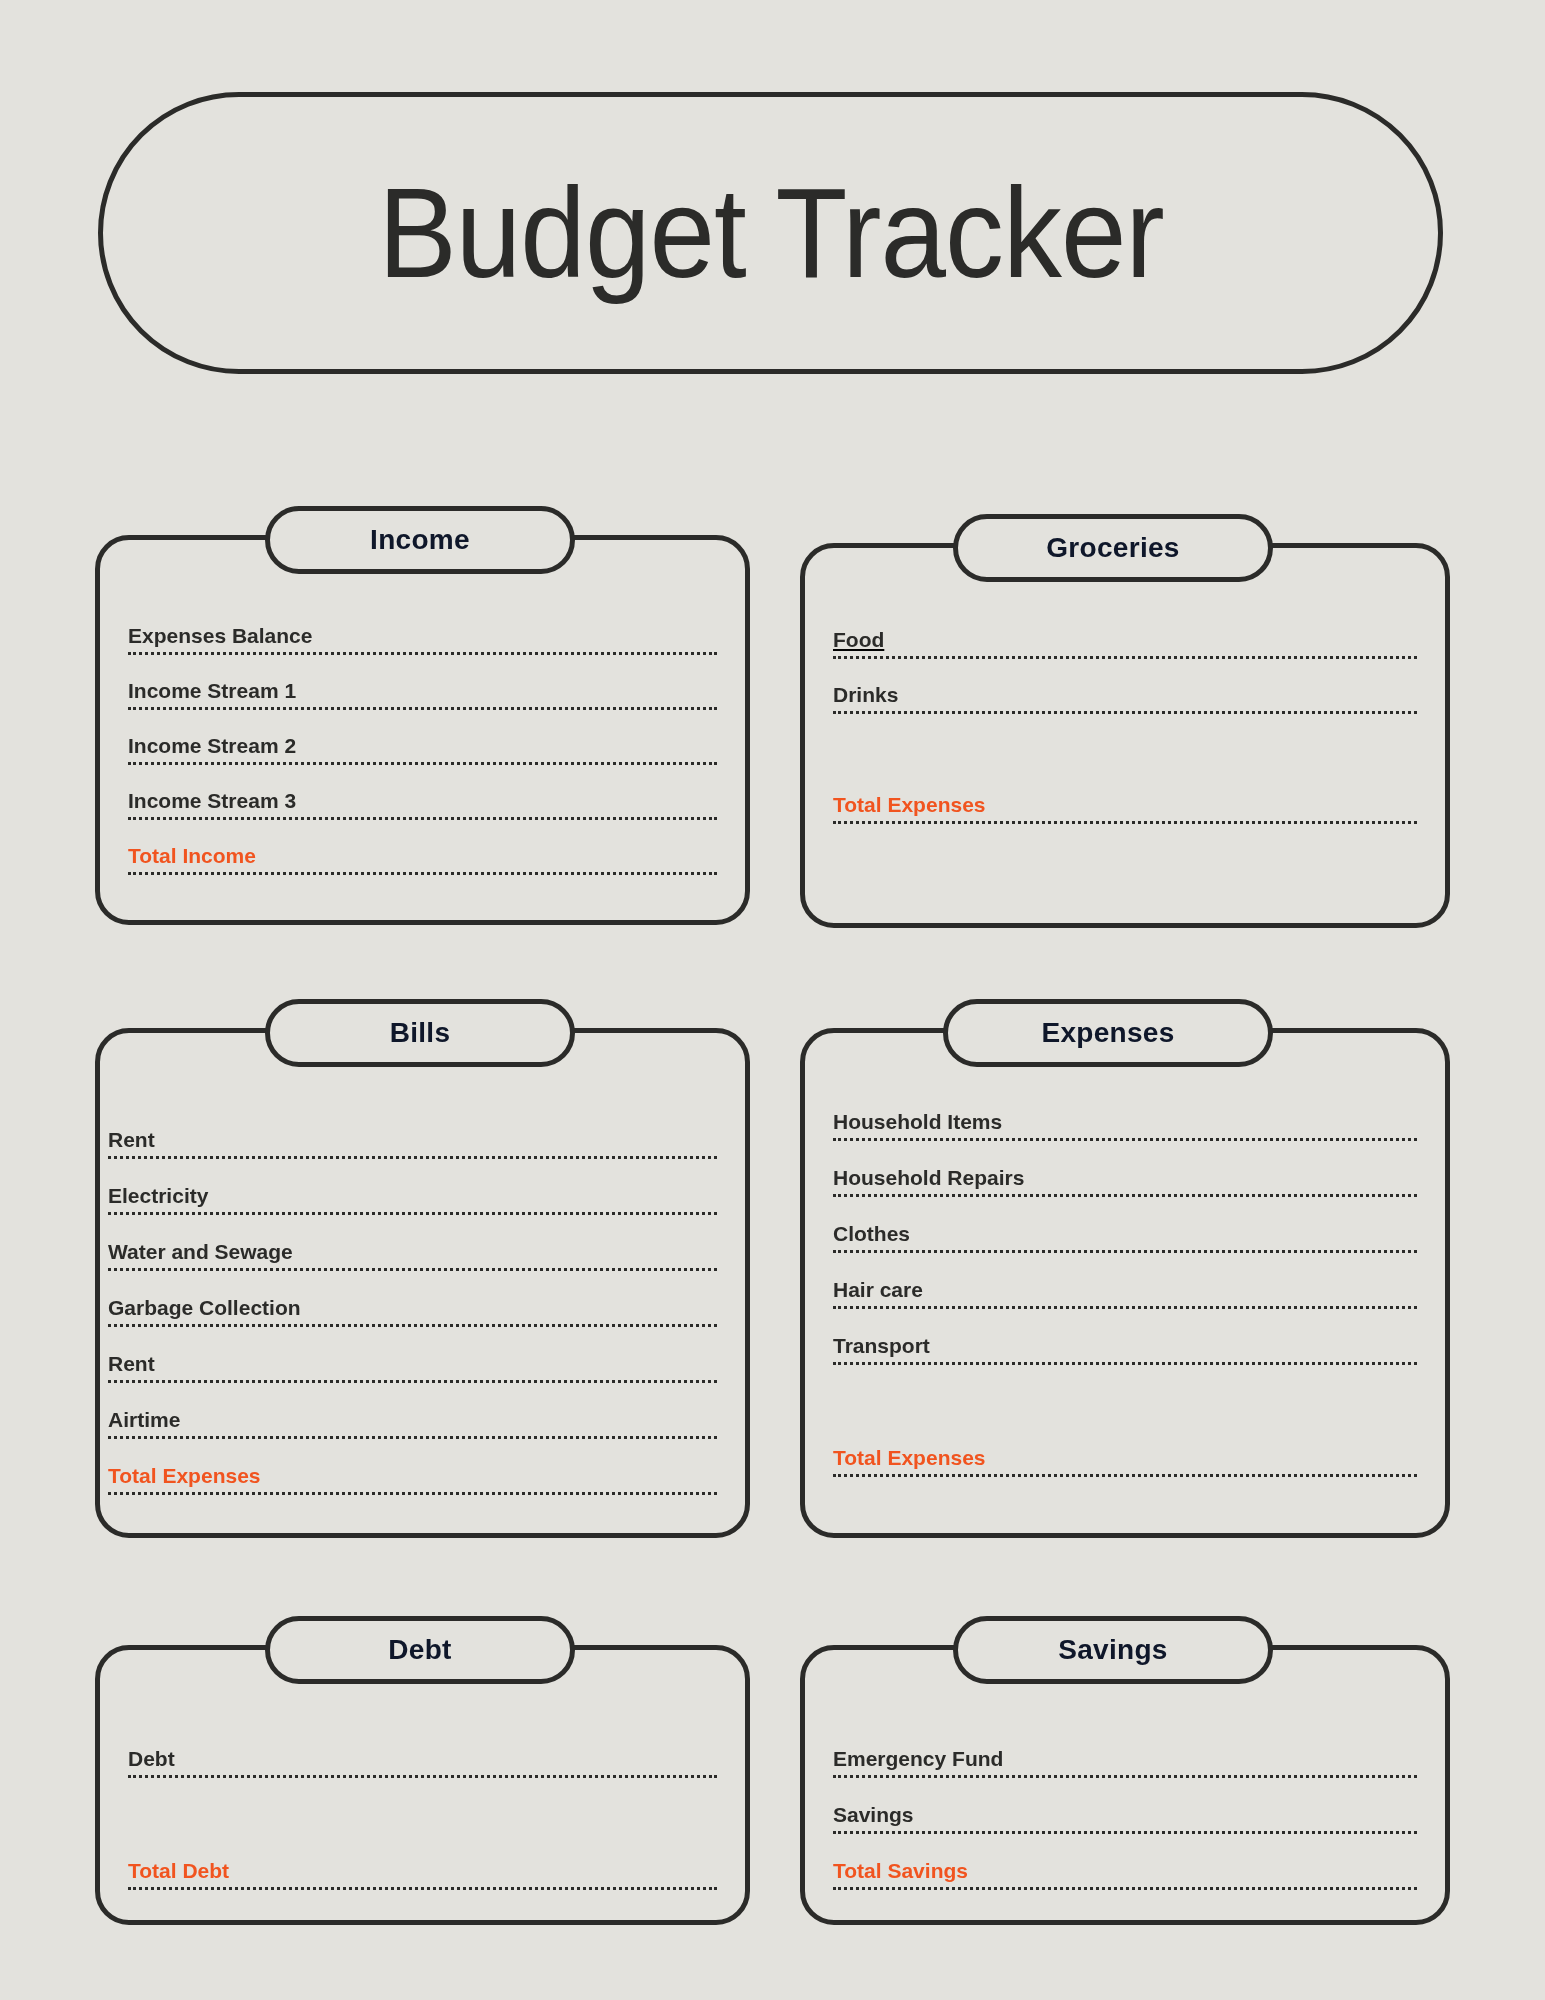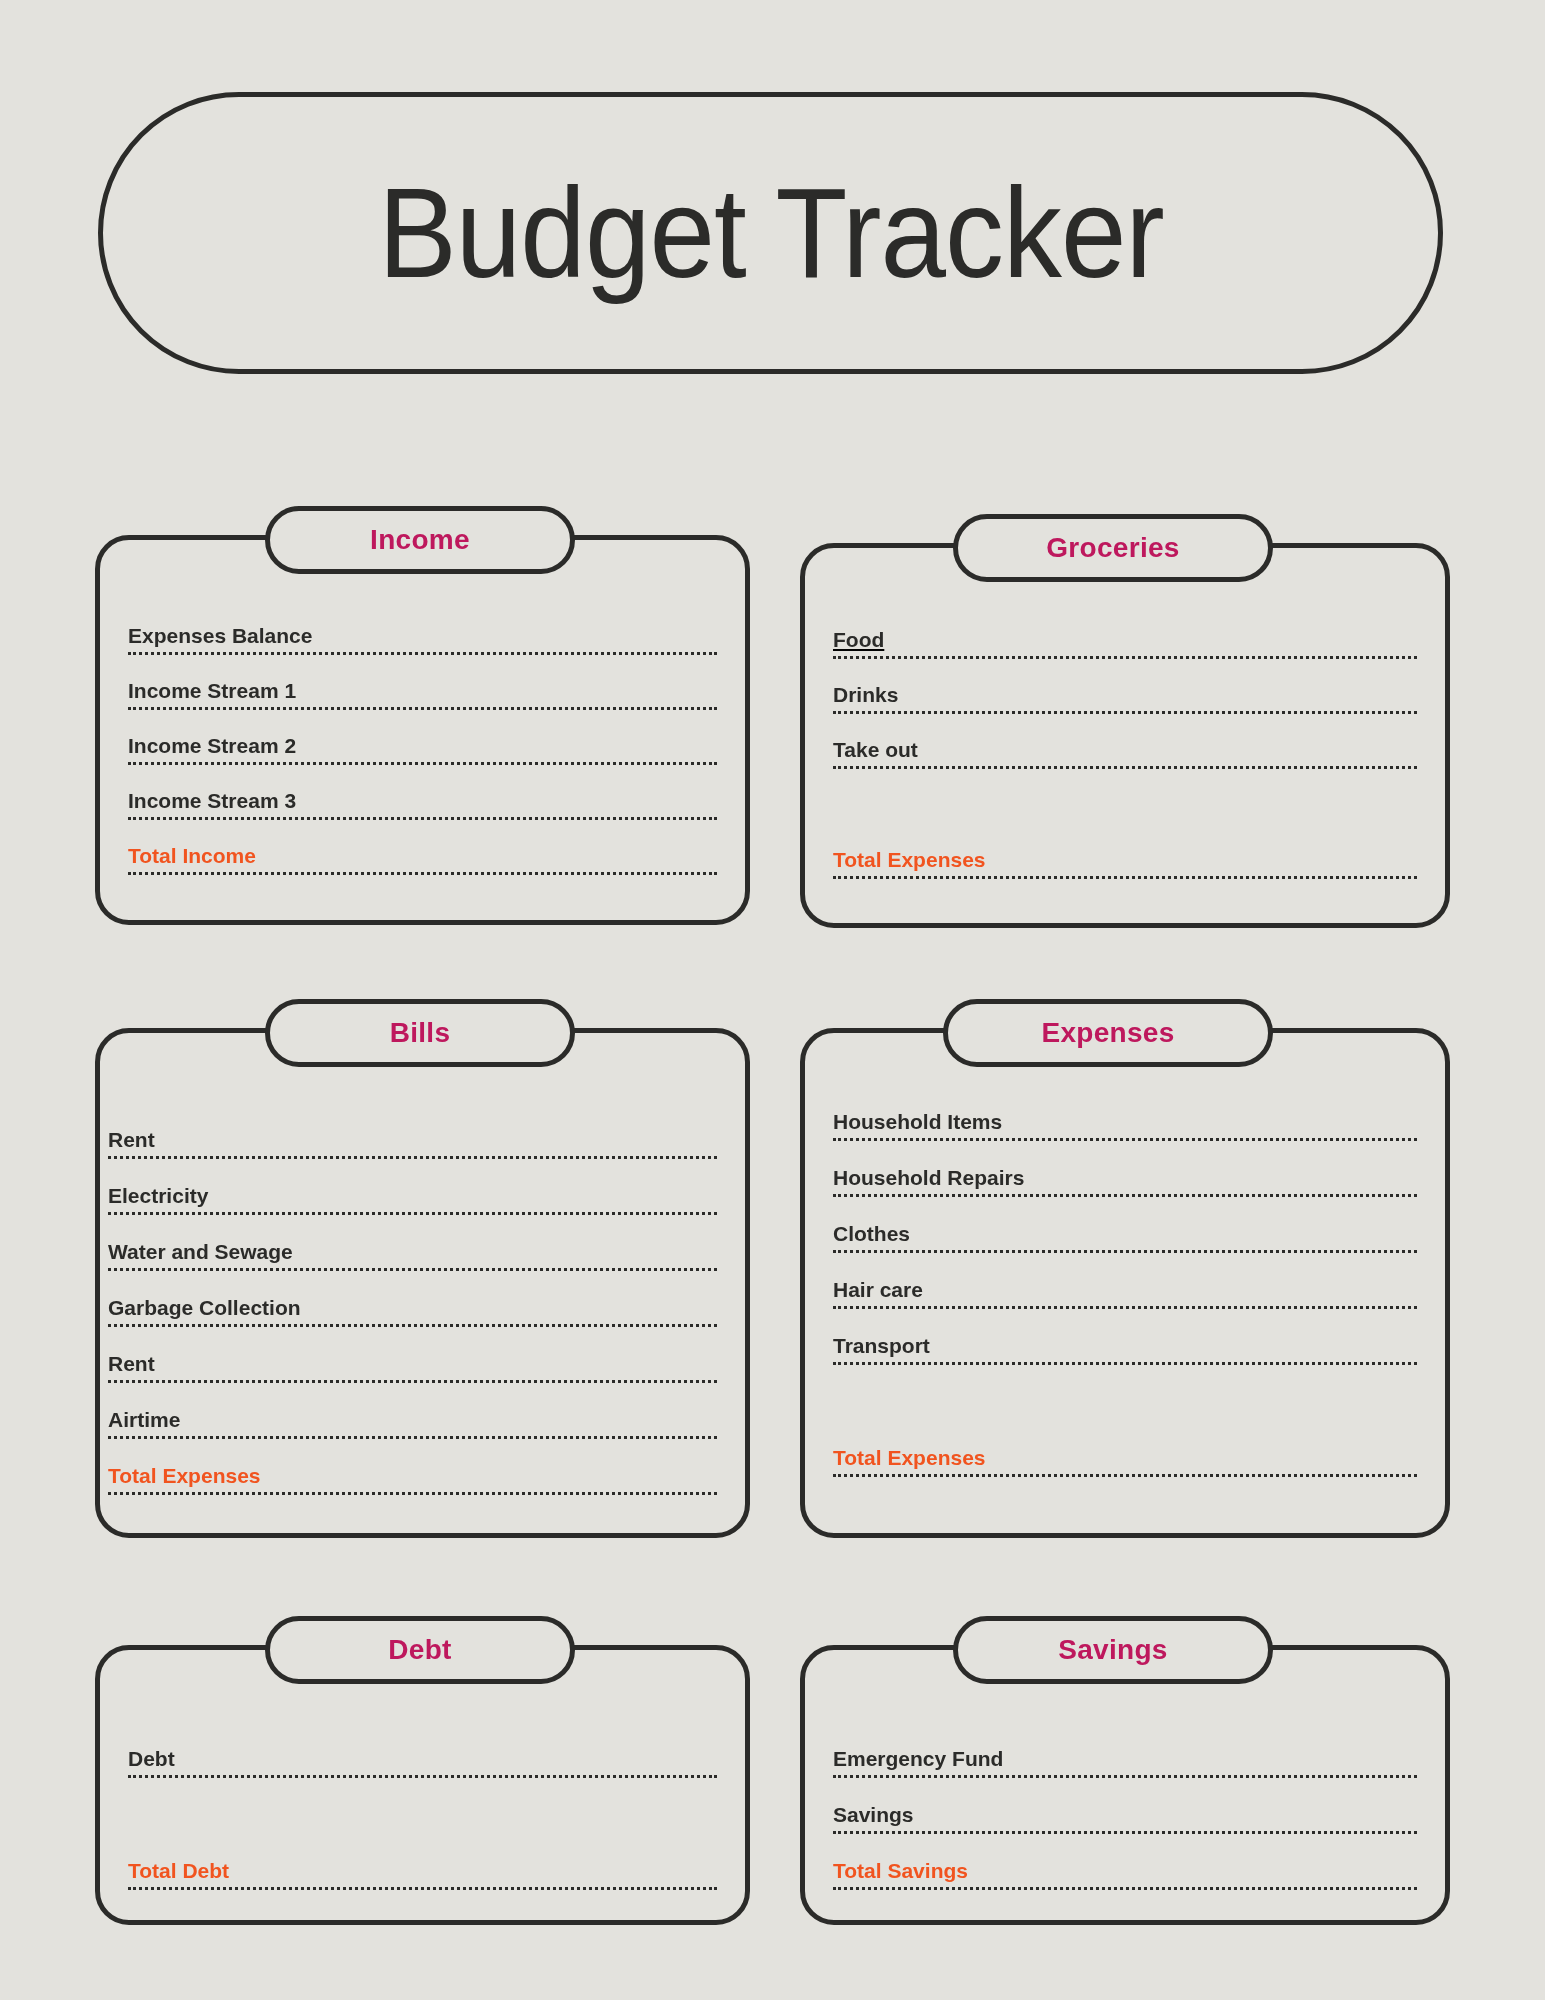--- a/index.html
+++ b/index.html
@@ -70,21 +70,21 @@
     background: #E3E2DD;
     display: flex;
     align-items: center;
     justify-content: center;
     padding: 0 30px;
     z-index: 5;
   }
   .card-pill-label {
     font-size: 28px;
     font-weight: 700;
-    color: #be185d;
+    color: #0f172a;
     letter-spacing: 0.3px;
     white-space: nowrap;
     line-height: 1;
   }
 
   
   .pill-mask {
     position: absolute;
     top: -5px;
     height: 5px;
@@ -155,23 +155,20 @@
         <div class="card-pill" style="right: 172px; width: 320px;">
           <div class="card-pill-label">Groceries</div>
         </div>
         <div class="rows" style="top: 56px;">
           <div class="row" style="height: 55px; text-decoration: underline;">
             <div class="row-label">Food</div>
           </div>
           <div class="row" style="height: 55px;">
             <div class="row-label">Drinks</div>
           </div>
-          <div class="row" style="height: 55px;">
-            <div class="row-label">Take out</div>
-          </div>
           <div class="row spacer" style="height: 55px;">
             <div class="row-label"></div>
           </div>
           <div class="row total" style="height: 55px;">
             <div class="row-label">Total Expenses</div>
           </div>
         </div>
       </div>
       <div class="card" style="left: 95px; top: 1028px; width: 655px; height: 510px;">
         <div class="pill-mask" style="right: 175px; width: 300px;"></div>

